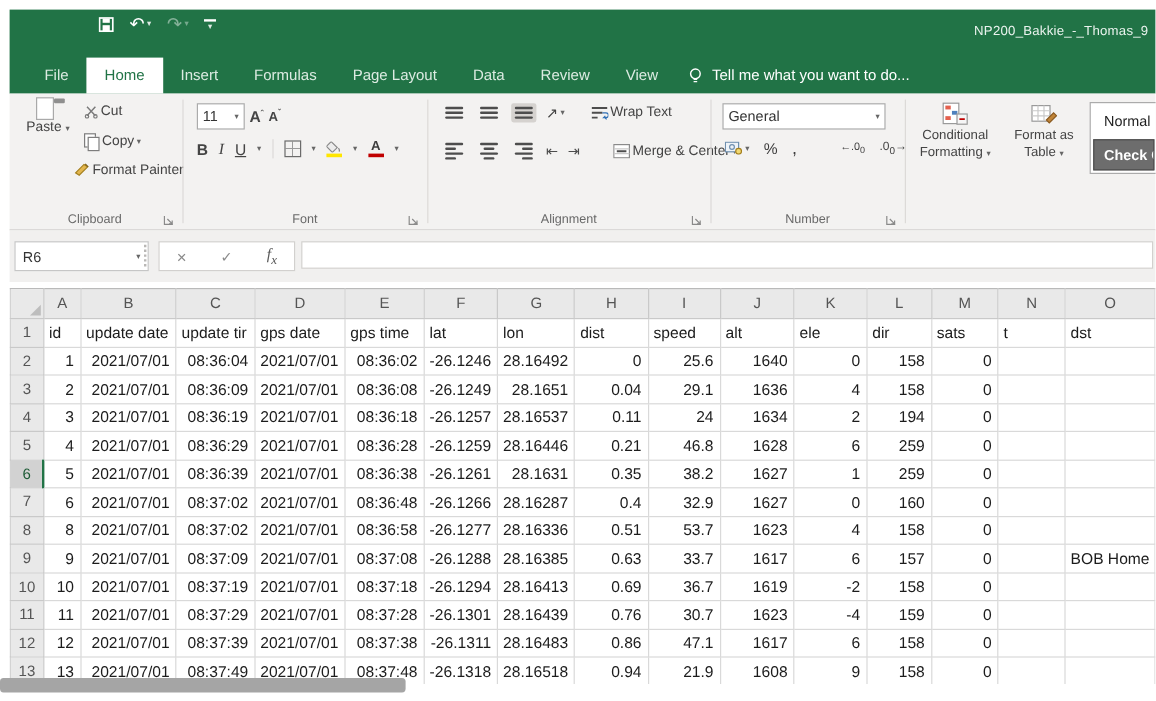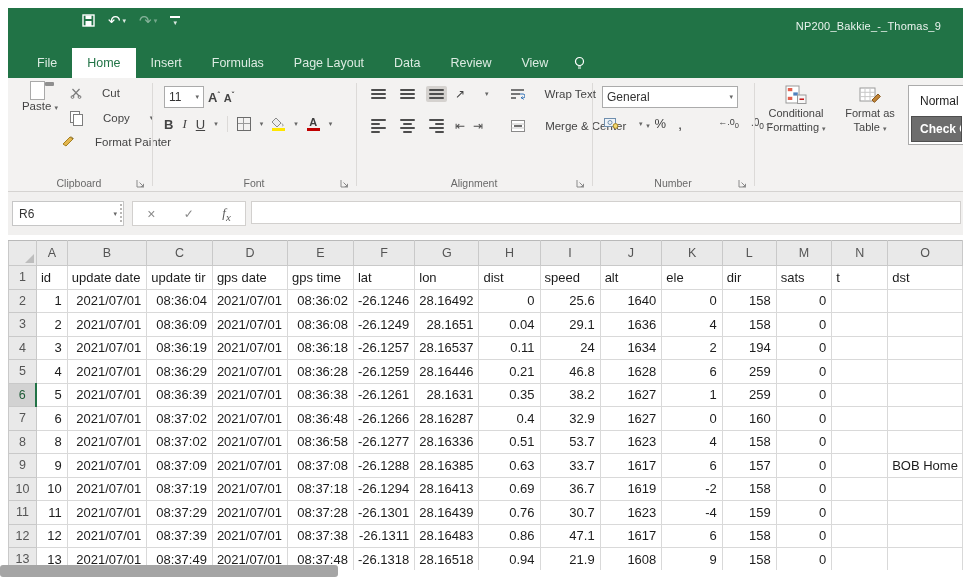--- a/index.html
+++ b/index.html
@@ -4,32 +4,32 @@
 <style>
   html,body{margin:0;padding:0}
   body{width:963px;height:584px;background:#fff;font-family:"Liberation Sans",sans-serif;overflow:hidden;position:relative;
        -webkit-font-smoothing:antialiased}
   
   #header{position:absolute;left:8px;top:8px;right:0;height:70px;background:var(--brand,#217346)}
   #qat{position:absolute;left:74px;top:5px;display:flex;align-items:center;gap:13px;color:#fff}
   #qat .qbtn{display:inline-flex;align-items:center;gap:2px;font-size:15px;line-height:1;cursor:default}
   #qat .dd{font-size:7px;opacity:.85}
   #qat .dim{opacity:.45}
-  #win-title{position:absolute;right:22px;top:12px;font-size:11px;color:#eaf3ee;letter-spacing:.2px;white-space:nowrap}
+  #win-title{position:absolute;right:6px;top:12px;font-size:11px;color:#eaf3ee;letter-spacing:.2px;white-space:nowrap}
   #tabs{position:absolute;left:14px;bottom:0;display:flex;align-items:stretch;height:30px}
   .tab{display:flex;align-items:center;padding:0 15px;color:#dcebe2;font-size:12.5px;cursor:default;white-space:nowrap}
   .tab.active{background:#fff;color:var(--brand,#217346)}
   #tellme{display:flex;align-items:center;gap:7px;color:#fff;font-size:12.5px;padding:0 10px;white-space:nowrap}
   
   #ribbon{position:absolute;left:8px;top:78px;right:0;height:113px;background:#f3f2f1;border-bottom:1px solid #d5d3d1;font-size:11.5px;color:#444}
   .group{position:absolute;top:0;bottom:0}
   .glabel{position:absolute;bottom:2px;left:0;right:0;text-align:center;font-size:10.5px;color:#696969}
   .launcher{position:absolute;right:5px;bottom:3px;width:9px;height:9px}
   .gsep{position:absolute;top:5px;bottom:5px;width:1px;background:#dcdad8}
-  .rbtn{display:inline-flex;align-items:center;gap:20px;color:#444;cursor:default;white-space:nowrap}
+  .rbtn{display:inline-flex;align-items:center;gap:2px;color:#444;cursor:default;white-space:nowrap}
   .dda{font-size:7px;color:#666}
   .inputbox{background:#fff;border:1px solid #ababab;height:20px;display:flex;align-items:center;justify-content:space-between;
             padding:0 4px;font-size:12px;color:#333}
   
   #paste-btn{position:absolute;left:10px;top:7px;width:44px;text-align:center}
   .paste-ic{width:22px;height:27px;background:#d8b27b;border:1px solid #a07f4c;border-radius:2px;position:relative;margin:0 auto}
   .paste-ic::before{content:"";position:absolute;top:-3px;left:5px;width:9px;height:4px;background:#8f8f8f;border-radius:1px}
   .paste-ic::after{content:"";position:absolute;right:-5px;bottom:-3px;width:13px;height:17px;background:#fff;border:1px solid #a9a9a9}
   .clip-small{position:absolute;left:62px;display:flex;align-items:center;gap:5px}
   .copy-ic{position:relative;width:13px;height:14px;display:inline-block}
@@ -120,20 +120,21 @@
     <span class="tab">Formulas</span>
     <span class="tab">Page Layout</span>
     <span class="tab">Data</span>
     <span class="tab">Review</span>
     <span class="tab">View</span>
     <span id="tellme">
       <svg width="13" height="15" viewBox="0 0 13 15">
           <circle cx="6.5" cy="5.5" r="4" fill="none" stroke="#fff" stroke-width="1.2"></circle>
           <path d="M5 10h3M5 12h3" stroke="#fff" stroke-width="1.2"></path>
         </svg>
+      <span>Tell me what you want to do...</span>
     </span>
   </div>
 </div>
 
 <div id="ribbon">
 
   <div class="group" style="left:0;width:142px">
     <div id="paste-btn" class="rbtn" style="display:block">
       <span class="paste-ic"></span>
       <div style="margin-top:3px"><span>Paste</span> <span class="dda">▾</span></div>

